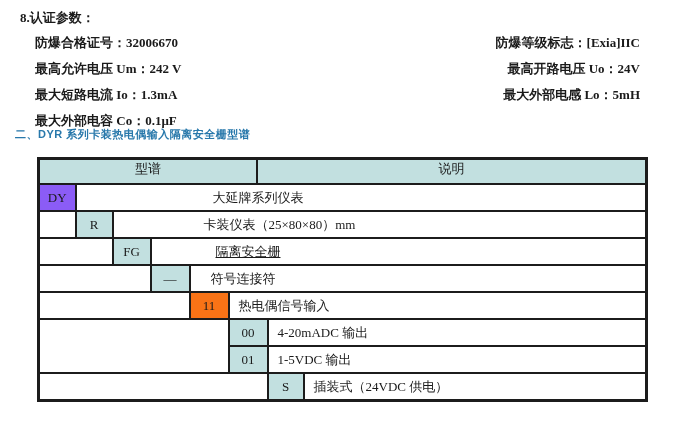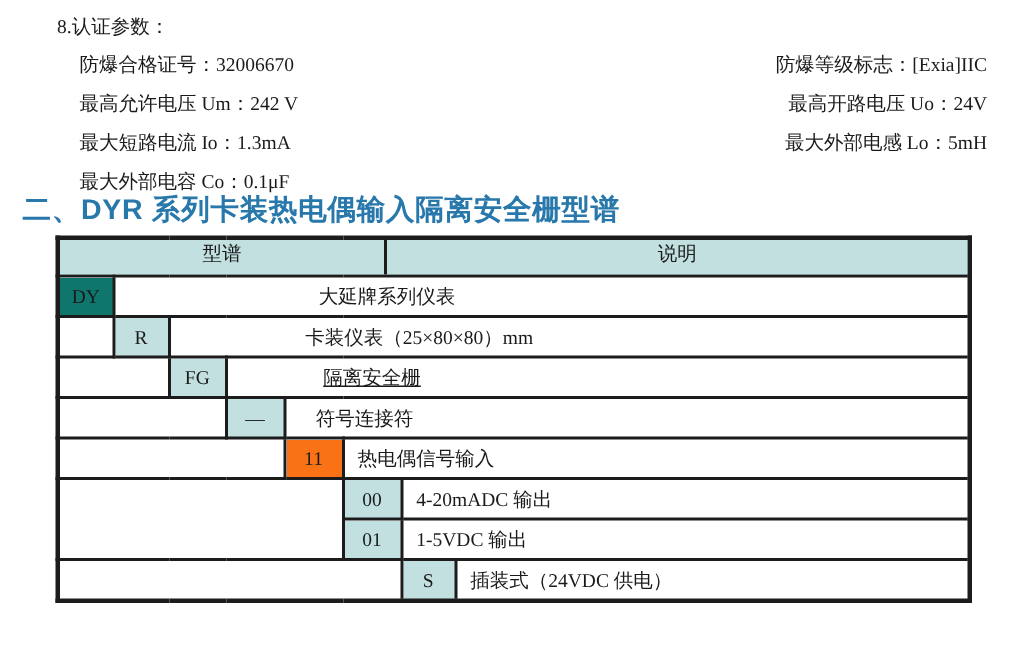--- a/index.html
+++ b/index.html
@@ -3,31 +3,31 @@
 <meta charset="utf-8">
 <style>
   html,body { margin:0; padding:0; background:#ffffff; }
   .page {
     position:relative; width:673px; height:446px; overflow:hidden;
     background:#ffffff; color:#1a1a1a;
     font-family:"Liberation Serif","DejaVu Serif",serif;
     font-size:13px;
   }
   
-  .cert { position:absolute; left:38px; top:6px; width:620px; }
+  .cert { position:absolute; left:20px; top:6px; width:620px;font-weight:bold; }
   .cert-title { line-height:24px; }
   .cert-rows { margin-left:15px; }
   .cert-row { display:flex; line-height:26px; }
   .cert-left { width:213px; }
   .cert-right { flex:1;text-align:right; }
   
   .heading {
     position:absolute; left:15px; top:127px; margin:0;
     font-family:"Liberation Sans","DejaVu Sans",sans-serif;
-    font-size:19px; font-weight:bold; letter-spacing:0.5px;
+    font-size:11px; font-weight:bold; letter-spacing:0.5px;
   }
   
   .spec-table {
     position:absolute; left:37px; top:157px;
     border-collapse:collapse; table-layout:fixed; width:611px;
   }
   .spec-table td {
     border:2px solid #1c1c1c; padding:0; height:25px;
     vertical-align:middle; font-size:13px; overflow:hidden; white-space:nowrap;
   }
@@ -95,21 +95,21 @@
         <tr>
       <td class="hdr" colspan="8" style="background: rgb(194, 224, 224);">
         <div class="hdr-flex">
           <div class="hdr-cell hdr-spectrum" style="background: rgb(194, 224, 224);">型谱</div>
           <div class="hdr-divider"></div>
           <div class="hdr-cell hdr-desc" style="background: rgb(194, 224, 224);">说明</div>
         </div>
       </td>
     </tr>
     <tr>
-      <td class="code" style="background: #0f766e;">DY</td>
+      <td class="code" style="background: #8b5cf6;">DY</td>
       <td class="desc pl-dy" colspan="7">大延牌系列仪表</td>
     </tr>
     <tr>
       <td></td>
       <td class="code" style="background: rgb(194, 224, 224);">R</td>
       <td class="desc pl-r" colspan="6">卡装仪表（25×80×80）mm</td>
     </tr>
     <tr>
       <td colspan="2"></td>
       <td class="code" style="background: rgb(194, 224, 224);">FG</td>

